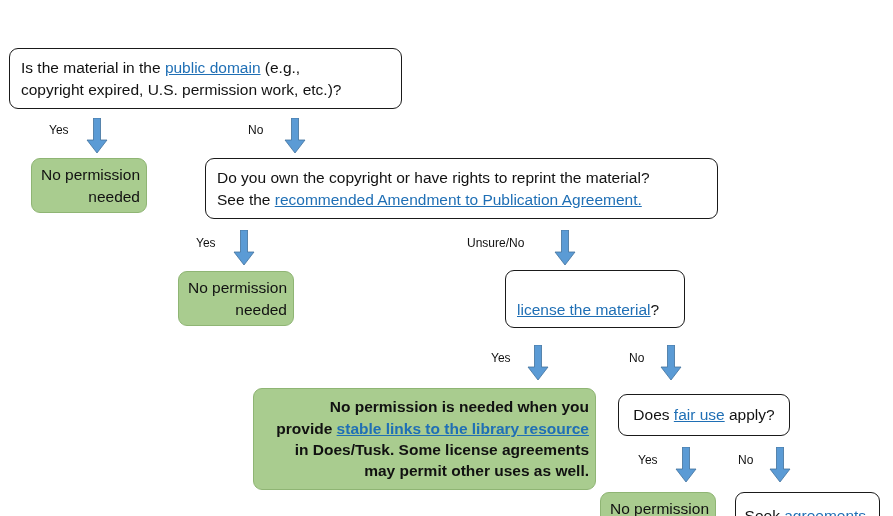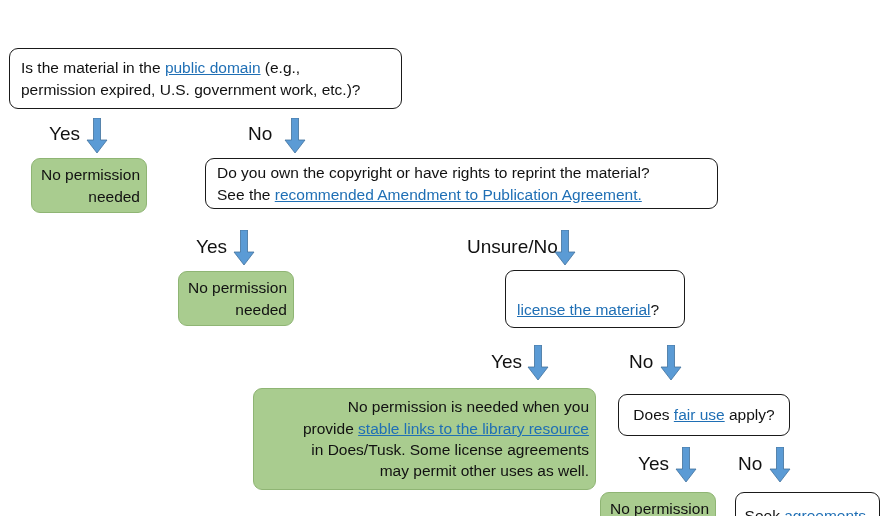--- a/index.html
+++ b/index.html
@@ -41,57 +41,57 @@
     text-align: right;
   }
   .node-left { text-align: left; }
   .node-left .txt { padding-left: 11px; padding-right: 8px; }
   a.lnk, .lnk {
     color: #1f6fb5;
     text-decoration: underline;
   }
   .label {
     position: absolute;
-    font-size: 19px;
+    font-size: 12px;
     color: #111111;
     white-space: nowrap;
   }
   .arrow {
     position: absolute;
   }
   .arrow svg { display: block; }
 </style>
 </head>
 <body>
 
 <div id="canvas">
 
   <div class="node node-white node-left" style="left:9px; top:8px; width:393px; height:61px;">
-    <span class="txt"><span>Is the material in the </span><span class="lnk">public domain</span><span> (e.g.,</span><br><span>permission expired, U.S. government work, etc.)?</span></span>
+    <span class="txt"><span>Is the material in the </span><span class="lnk">public domain</span><span> (e.g.,</span><br><span>copyright expired, U.S. permission work, etc.)?</span></span>
   </div>
 
   <div class="label" style="left:49px; top:83px;">Yes</div>
   <div class="arrow" style="left:86px; top:78px;">
     <svg width="22" height="36" viewBox="0 0 22 36">
       <polygon points="7.5,0 14.5,0 14.5,22 21,22 11,35 1,22 7.5,22" fill="#5b9bd5" stroke="#41719c" stroke-width="0.8"></polygon>
     </svg>
   </div>
 
   <div class="label" style="left:248px; top:83px;">No</div>
   <div class="arrow" style="left:284px; top:78px;">
     <svg width="22" height="36" viewBox="0 0 22 36">
       <polygon points="7.5,0 14.5,0 14.5,22 21,22 11,35 1,22 7.5,22" fill="#5b9bd5" stroke="#41719c" stroke-width="0.8"></polygon>
     </svg>
   </div>
 
   <div class="node node-green" style="left:31px; top:118px; width:116px; height:55px;">
     <span class="txt"><span>No permission</span><br><span>needed</span></span>
   </div>
 
-  <div class="node node-white node-left" style="left:205px; top:118px; width:513px; height:51px;">
+  <div class="node node-white node-left" style="left:205px; top:118px; width:513px; height:61px;">
     <span class="txt"><span>Do you own the copyright or have rights to reprint the material?</span><br><span>See the </span><span class="lnk">recommended Amendment to Publication Agreement.</span></span>
   </div>
 
   <div class="label" style="left:196px; top:196px;">Yes</div>
   <div class="arrow" style="left:233px; top:190px;">
     <svg width="22" height="36" viewBox="0 0 22 36">
       <polygon points="7.5,0 14.5,0 14.5,22 21,22 11,35 1,22 7.5,22" fill="#5b9bd5" stroke="#41719c" stroke-width="0.8"></polygon>
     </svg>
   </div>
 
@@ -117,21 +117,21 @@
     </svg>
   </div>
 
   <div class="label" style="left:629px; top:311px;">No</div>
   <div class="arrow" style="left:660px; top:305px;">
     <svg width="22" height="36" viewBox="0 0 22 36">
       <polygon points="7.5,0 14.5,0 14.5,22 21,22 11,35 1,22 7.5,22" fill="#5b9bd5" stroke="#41719c" stroke-width="0.8"></polygon>
     </svg>
   </div>
 
-  <div class="node node-green" style="left:253px; top:348px; width:343px; height:102px;">
+  <div class="node node-green" style="left:253px; top:348px; width:343px; height:102px;font-weight:bold;">
     <span class="txt"><span>No permission is needed when you</span><br><span>provide </span><span class="lnk">stable links to the library resource</span><br><span>in Does/Tusk.  Some license agreements</span><br><span>may permit other uses as well.</span></span>
   </div>
 
   <div class="node node-white" style="left:618px; top:354px; width:172px; height:42px;">
     <span class="txt"><span>Does </span><span class="lnk">fair use</span><span> apply?</span></span>
   </div>
 
   <div class="label" style="left:638px; top:413px;">Yes</div>
   <div class="arrow" style="left:675px; top:407px;">
     <svg width="22" height="36" viewBox="0 0 22 36">

